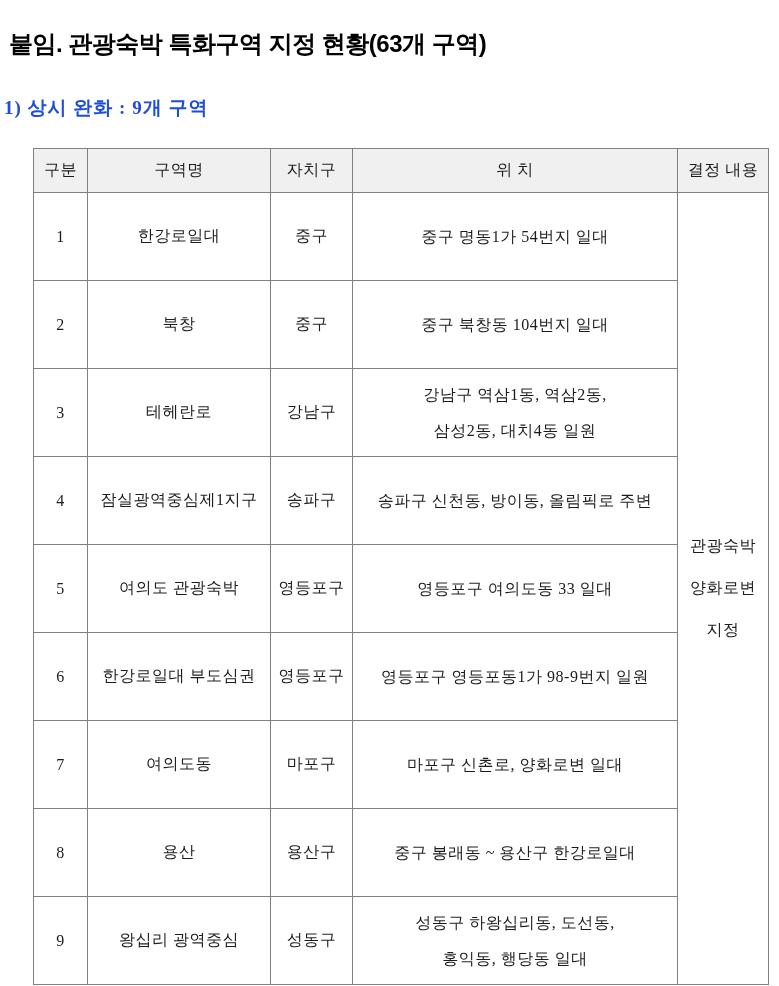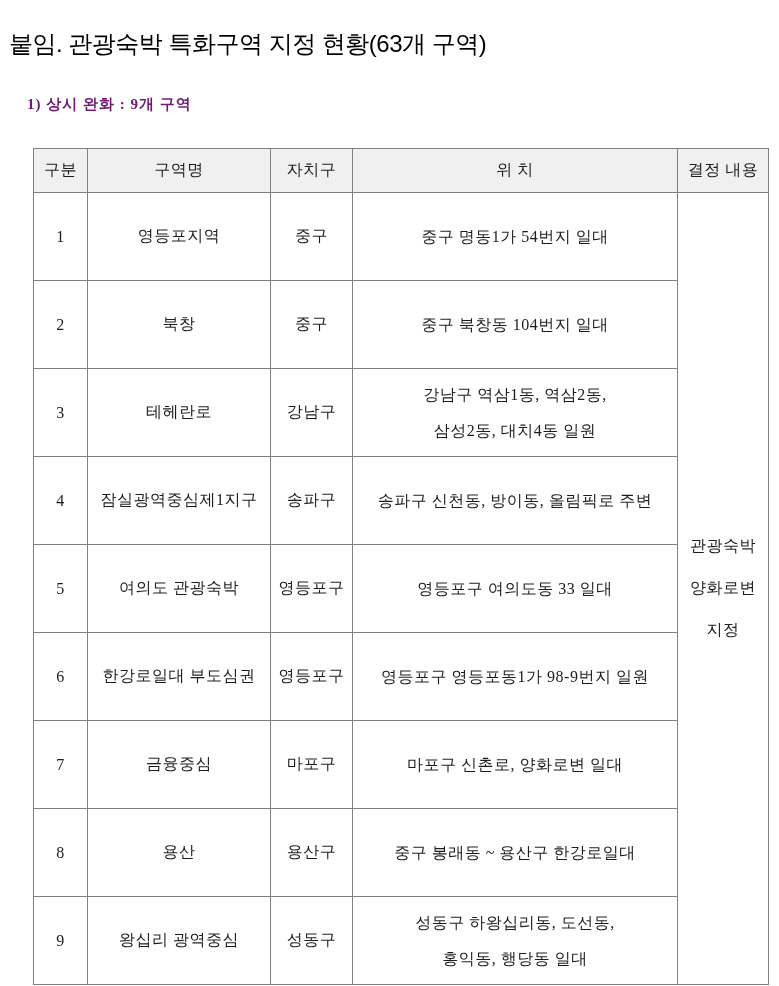--- a/index.html
+++ b/index.html
@@ -18,35 +18,35 @@
     position: relative;
     font-family: "Liberation Serif", "DejaVu Serif", serif;
     color: var(--text-color);
     overflow: hidden;
   }
   .doc-title {
     position: absolute;
     left: 9px;
     top: 28px;
     font-family: "Liberation Sans", "DejaVu Sans", sans-serif;
-    font-weight: 400;
+    font-weight: 700;
     font-size: 24px;
     letter-spacing: -0.5px;
     color: #000000;
     white-space: nowrap;
   }
   .section-heading {
     position: absolute;
-    left: 27px;
+    left: 4px;
     top: 95px;
     font-family: "Liberation Serif", "DejaVu Serif", serif;
     font-weight: 700;
-    font-size: 15px;
+    font-size: 19px;
     letter-spacing: 1px;
-    color: #701a75;
+    color: #1d4ed8;
     white-space: nowrap;
   }
   table.zones {
     position: absolute;
     left: 33px;
     top: 148px;
     width: 735px;
     border-collapse: collapse;
     table-layout: fixed;
     font-size: 16px;
@@ -103,21 +103,21 @@
         <th data-name="column-header">구분</th>
         <th data-name="column-header">구역명</th>
         <th data-name="column-header">자치구</th>
         <th data-name="column-header">위 치</th>
         <th data-name="column-header">결정 내용</th>
       </tr>
   </thead>
   <tbody data-name="zones-table-body">
       <tr data-name="table-row">
         <td data-name="row-number-cell">1</td>
-        <td data-name="zone-name-cell">영등포지역</td>
+        <td data-name="zone-name-cell">한강로일대</td>
         <td data-name="district-cell">중구</td>
         <td data-name="location-cell">
           <div>중구 명동1가 54번지 일대</div>
         </td>
         <td rowspan="9" data-name="decision-cell">
           <div>관광숙박</div>
           <div>양화로변</div>
           <div>지정</div>
         </td>
       </tr>
@@ -157,21 +157,21 @@
       <tr data-name="table-row">
         <td data-name="row-number-cell">6</td>
         <td data-name="zone-name-cell">한강로일대 부도심권</td>
         <td data-name="district-cell">영등포구</td>
         <td data-name="location-cell">
           <div>영등포구 영등포동1가 98-9번지 일원</div>
         </td>
       </tr>
       <tr data-name="table-row">
         <td data-name="row-number-cell">7</td>
-        <td data-name="zone-name-cell">금융중심</td>
+        <td data-name="zone-name-cell">여의도동</td>
         <td data-name="district-cell">마포구</td>
         <td data-name="location-cell">
           <div>마포구 신촌로, 양화로변 일대</div>
         </td>
       </tr>
       <tr data-name="table-row">
         <td data-name="row-number-cell">8</td>
         <td data-name="zone-name-cell">용산</td>
         <td data-name="district-cell">용산구</td>
         <td data-name="location-cell">

